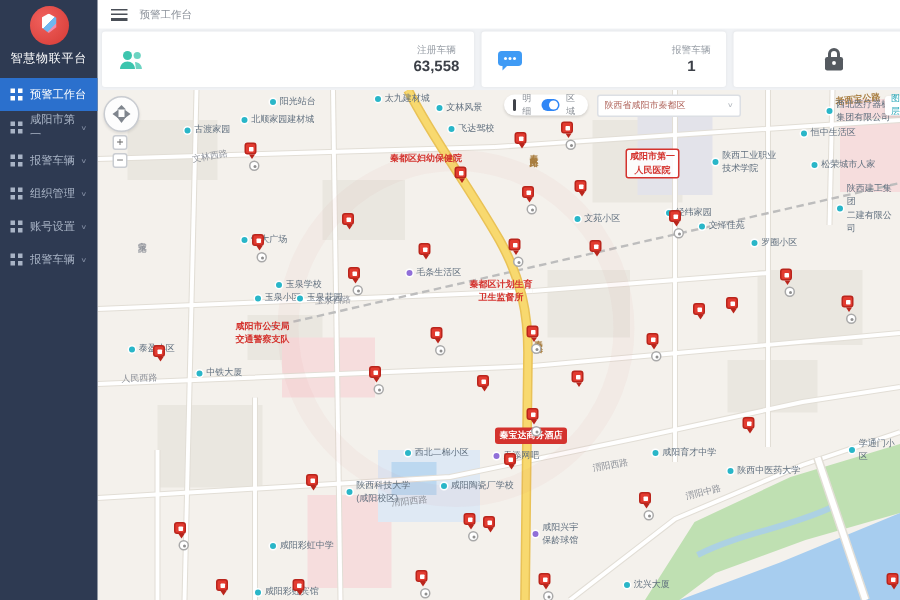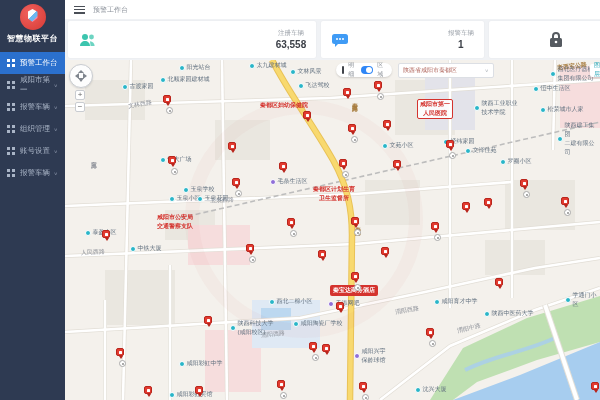--- a/index.html
+++ b/index.html
@@ -4,21 +4,21 @@
 <style>
   html,body{margin:0;padding:0;}
   body{width:600px;height:400px;overflow:hidden;font-family:"Liberation Sans",sans-serif;background:#f0f2f5;position:relative;}
   .stage{position:absolute;inset:0;width:600px;height:400px;overflow:hidden;}
 
   
   .sidebar{position:absolute;left:0;top:0;width:65px;height:400px;background:#2e3a52;z-index:30;}
   .logo-wrap{padding-top:4px;text-align:center;}
   .logo-circle{width:26px;height:26px;border-radius:50%;margin:0 auto;background:radial-gradient(circle at 35% 35%,#f0605c,#d63a35);position:relative;}
   .logo-shield{position:absolute;left:8px;top:5px;width:10px;height:13px;background:linear-gradient(135deg,#fdfdfd 45%,#6fb7f0 45%,#6fb7f0 70%,#f08cae 70%);clip-path:polygon(50% 0,100% 22%,100% 70%,50% 100%,0 70%,0 22%);}
-  .logo-title{color:#fff;font-size:8px;font-weight:bold;text-align:center;margin-top:3px;letter-spacing:.5px;}
+  .logo-title{color:#fff;font-size:8px;font-weight:normal;text-align:center;margin-top:3px;letter-spacing:.5px;}
   .menu{margin-top:8px;}
   .menu-item{height:22px;display:flex;align-items:center;padding:0 7px;color:#a9b4c6;font-size:7.5px;cursor:pointer;position:relative;}
   .menu-item.active{background:#2b70cd;color:#fff;}
   .gicon{display:inline-block;width:8px;height:8px;margin-right:5px;position:relative;flex:none;}
   .gicon i{position:absolute;width:3px;height:3px;background:currentColor;left:0;top:0;box-shadow:5px 0 0 currentColor,0 5px 0 currentColor,5px 5px 0 currentColor;}
   .menu-item .chev{margin-left:auto;font-size:6px;color:#7f8aa0;transform:scaleY(.7);}
 
   
   .topbar{position:absolute;left:65px;top:0;width:535px;height:19px;background:#fff;z-index:20;display:flex;align-items:center;}
   .hamburger{width:11px;height:8px;margin:0 8px 0 9px;display:flex;flex-direction:column;justify-content:space-between;cursor:pointer;}

